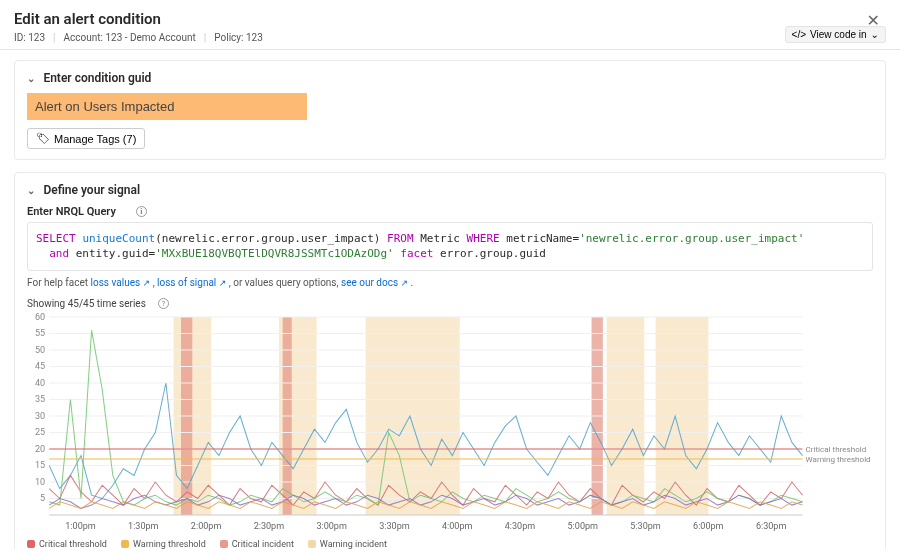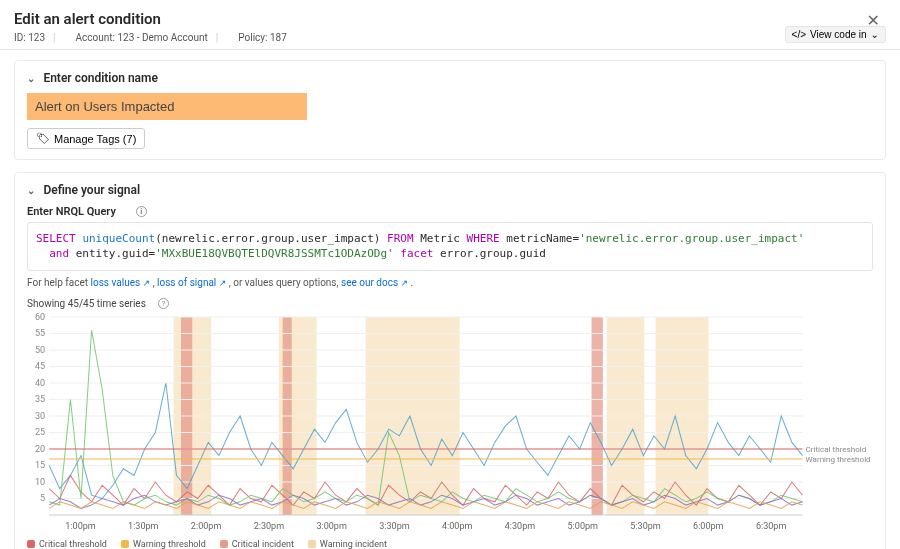--- a/index.html
+++ b/index.html
@@ -17,21 +17,21 @@
   }
   .header h1 {
     font-size: 15px;
     font-weight: 600;
     margin: 0 0 4px 0;
   }
   .meta {
     font-size: 10px;
     color: #555;
     display: flex;
-    gap: 20px;
+    gap: 8px;
     align-items: center;
   }
   .meta span { position: relative; }
   .meta span:not(:last-child)::after {
     content: "|";
     color: #ccc;
     margin-left: 8px;
   }
   .close-btn {
     position: absolute;
@@ -158,36 +158,36 @@
   }
 </style>
 </head>
 <body>
 
 <div class="header">
   <h1>Edit an alert condition</h1>
   <div class="meta">
     <span>ID: 123</span>
     <span>Account: 123 - Demo Account</span>
-    <span>Policy: 187</span>
+    <span>Policy: 123</span>
   </div>
   <button class="close-btn">✕</button>
   <button class="viewcode">
     <span>&lt;/&gt;</span>
     <span>View code in</span>
     <span>⌄</span>
   </button>
 </div>
 
 <div class="body">
 
   <div class="section">
     <div class="section-hdr">
       <span class="chev">⌄</span>
-      <span>Enter condition name</span>
+      <span>Enter condition guid</span>
     </div>
     <input class="input-box" value="Alert on Users Impacted" style="">
     <div>
       <button class="tag-btn">
         <span>🏷</span>
         <span>Manage Tags (7)</span>
       </button>
     </div>
   </div>
 

